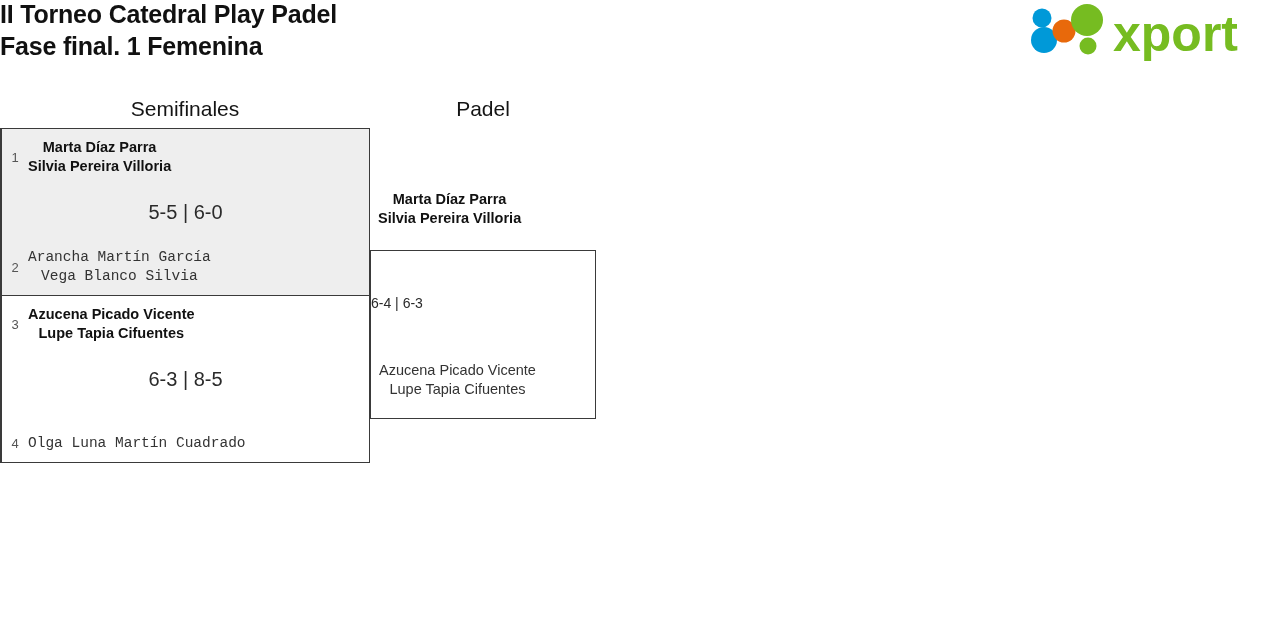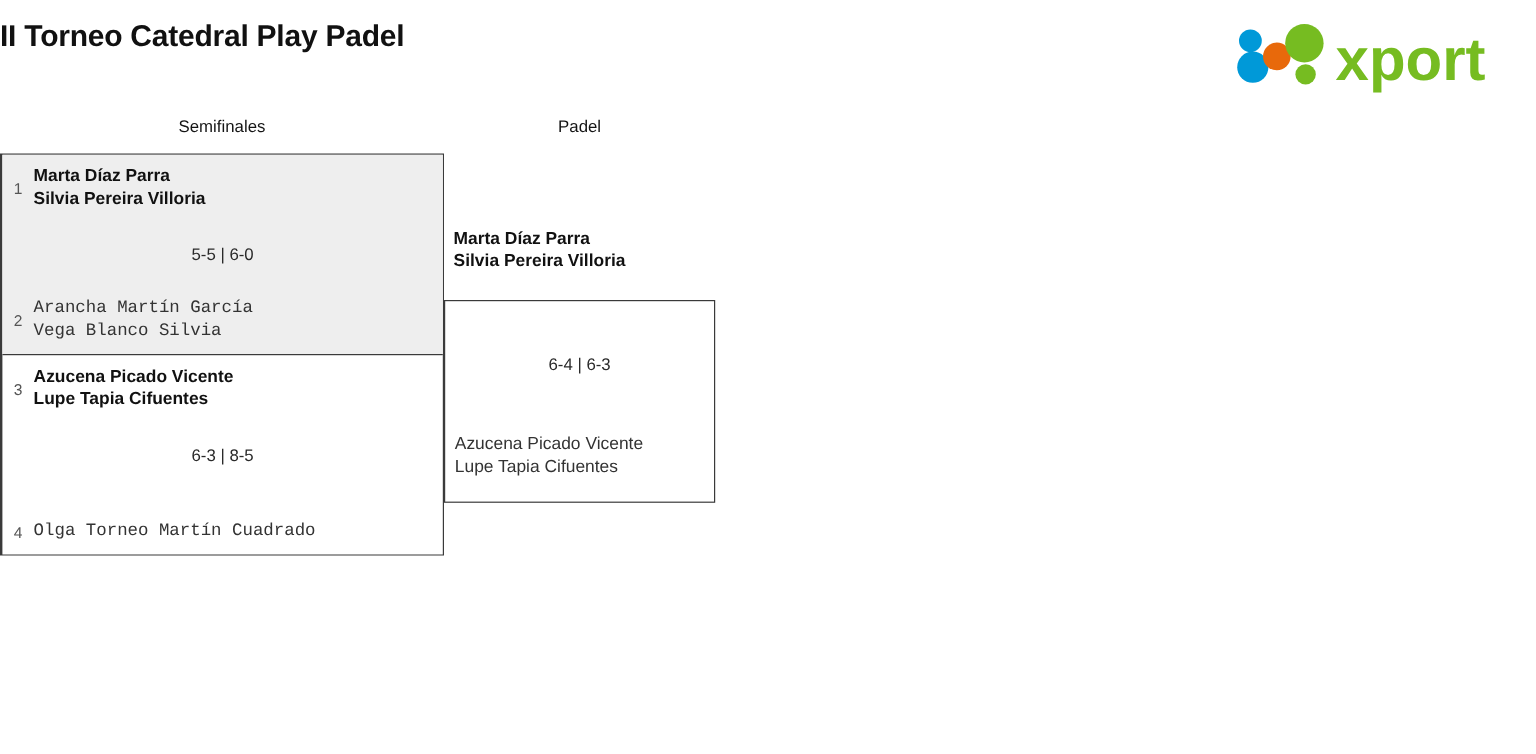--- a/index.html
+++ b/index.html
@@ -14,21 +14,21 @@
     height: 628px;
     position: relative;
     font-family: "Liberation Sans", "DejaVu Sans", sans-serif;
     color: #1a1a1a;
     overflow: hidden;
   }
 
   
   .page-header {
     position: absolute;
-    top: 16px; left: 0;
+    top: 0; left: 0;
     width: 1244px;
     height: 78px;
   }
   .title-block {
     position: absolute;
     left: 0px;
     top: 2px;
     line-height: 1.0;
   }
   .title-line {
@@ -56,21 +56,21 @@
   .bracket {
     position: absolute;
     left: 0;
     top: 88px;
     width: 1280px;
     height: 400px;
   }
 
   .round-header {
     position: absolute;
-    font-size: 14px;
+    font-size: 21px;
     font-weight: 400;
     color: #141414;
     text-align: center;
     top: 9px;
   }
   .round-header.semis { left: 0px; width: 370px; }
   .round-header.final { left: 370px; width: 226px; }
 
   
   .col-semis {
@@ -121,21 +121,21 @@
   .winner .names { font-weight: 700; color: #111111; }
   .loser  .names { font-weight: 400; color: #333333; font-family: Liberation Mono, monospace; }
 
   .sf-score {
     position: absolute;
     left: 0;
     top: 50%;
     transform: translateY(-50%);
     width: 100%;
     text-align: center;
-    font-size: 14px;
+    font-size: 20px;
     color: #2a2a2a;
   }
 
   
   .col-final {
     position: absolute;
     left: 370px;
     top: 40px;
     width: 226px;
     height: 290px;
@@ -156,43 +156,44 @@
     top: 122px;
     width: 226px;
     height: 169px;
     border: 1px solid #3a3a3a;
   }
   .final-score {
     position: absolute;
     left: 0;
     top: 44px;
     width: 100%;
-    text-align: center;
+    text-align: left;
     font-size: 14px;
     color: #2a2a2a;
   }
   .final-loser {
     position: absolute;
     left: 8px;
     bottom: 19px;
     font-size: 14.5px;
     line-height: 19px;
     font-weight: 400;
     color: #333333;
     white-space: nowrap;
   }
-  .nm { display: block; }
+  .nm { display: block; text-align: center; }
 </style>
 </head>
 <body>
 
 <div class="page-header">
 
   <div class="title-block">
     <div class="title-line line1">II Torneo Catedral Play Padel</div>
+    <div class="title-line line2">Fase final. 1 Femenina</div>
   </div>
 
   <div class="logo">
     <svg width="222" height="58" viewBox="0 0 222 58" xmlns="http://www.w3.org/2000/svg">
 
       <circle cx="26" cy="14" r="9.5" fill="#0099d8"></circle>
       <circle cx="28" cy="36" r="13" fill="#0099d8"></circle>
       <circle cx="48" cy="27" r="11.5" fill="#e8690b"></circle>
       <circle cx="71" cy="16" r="16" fill="#76bc21"></circle>
       <circle cx="72" cy="42" r="8.5" fill="#76bc21"></circle>
@@ -233,21 +234,21 @@
         <span class="seed">3</span>
         <span class="names">
           <span class="nm">Azucena Picado Vicente</span>
           <span class="nm">Lupe Tapia Cifuentes</span>
         </span>
       </div>
       <div class="sf-score">6-3 | 8-5</div>
       <div class="team bottom loser">
         <span class="seed">4</span>
         <span class="names">
-          <span class="nm">Olga Torneo Martín Cuadrado</span>
+          <span class="nm">Olga Luna Martín Cuadrado</span>
         </span>
       </div>
     </div>
 
   </div>
 
   <div class="col-final">
 
     <div class="final-winner">
       <span class="nm">Marta Díaz Parra</span>

